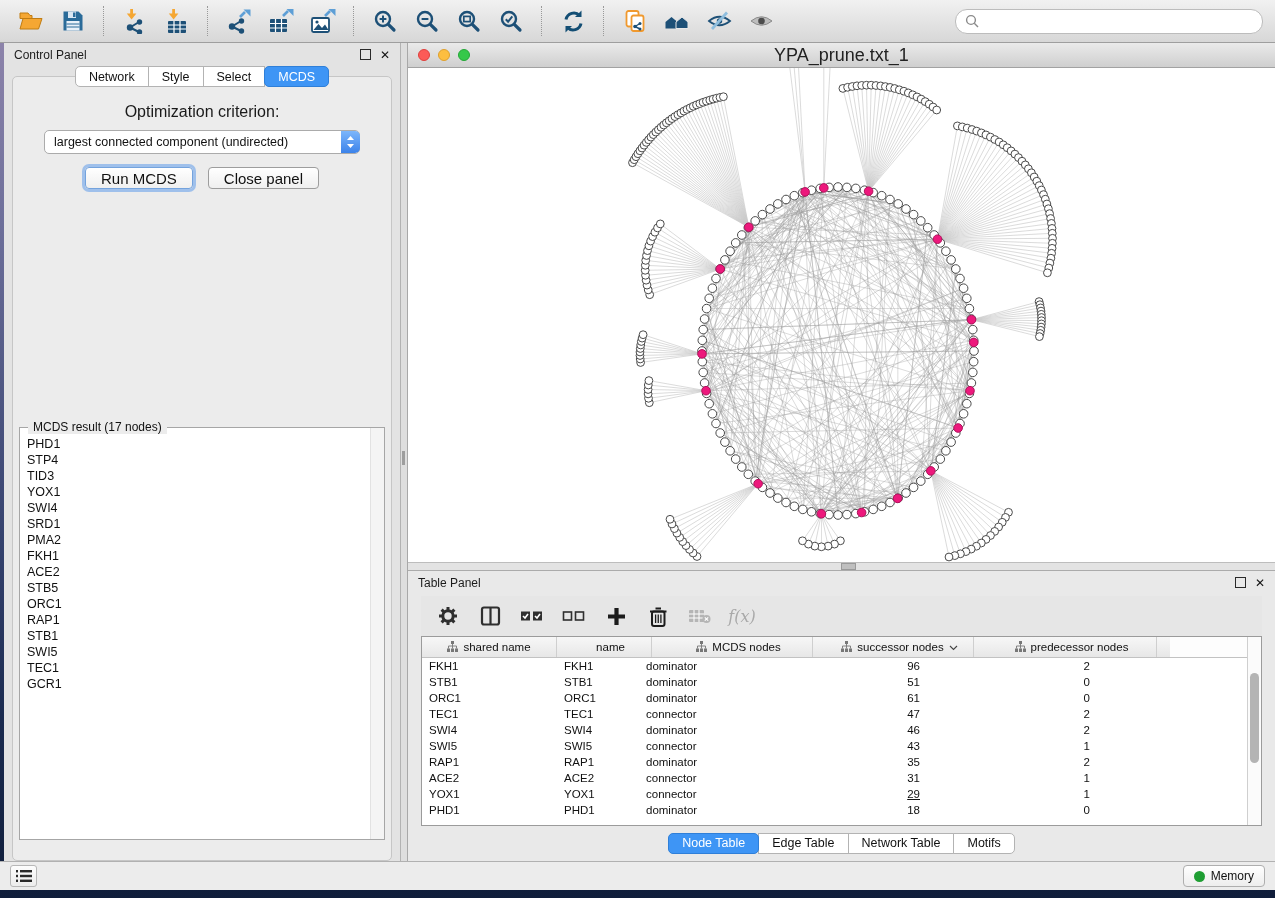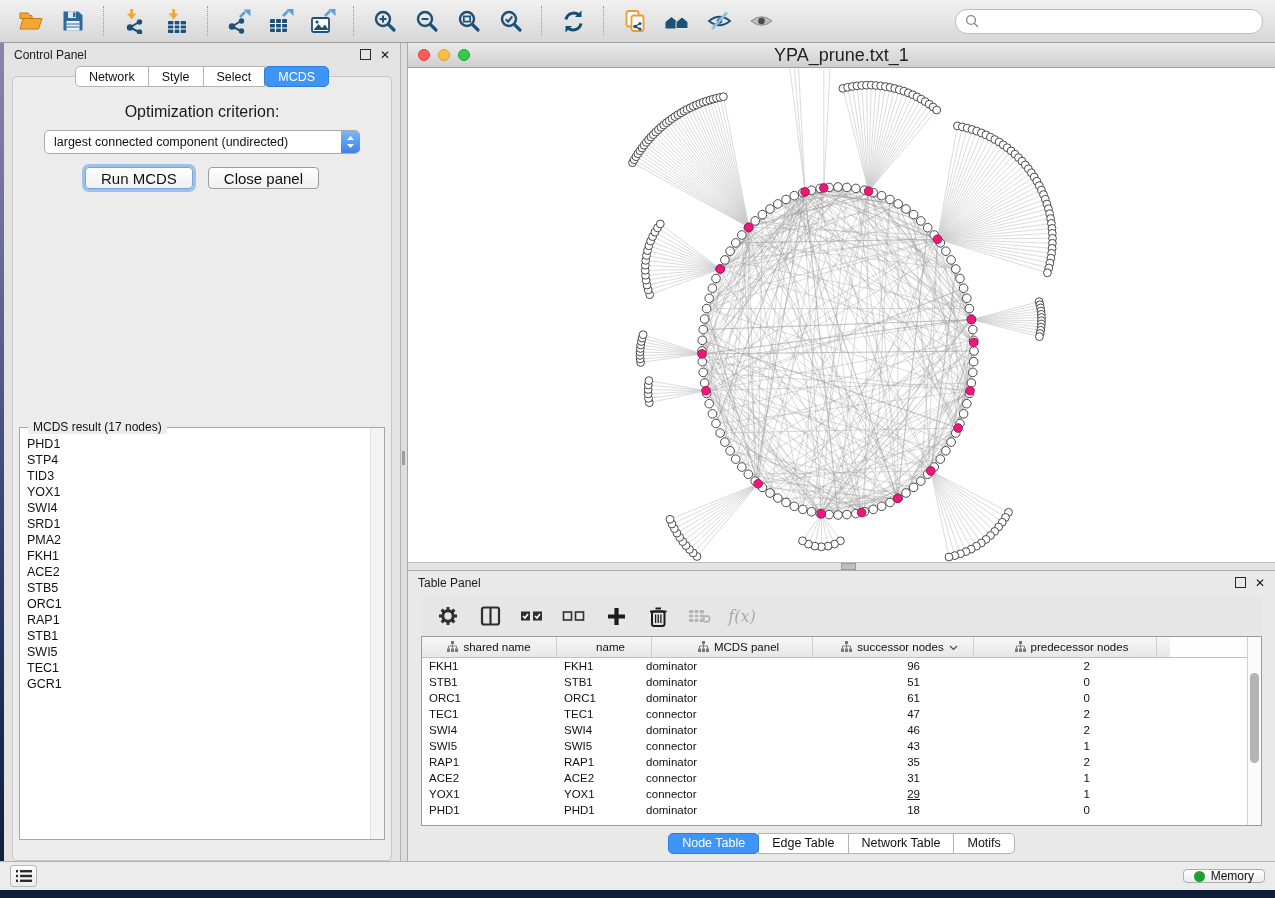--- a/index.html
+++ b/index.html
@@ -77,21 +77,21 @@
   .trow{display:flex;height:16px;align-items:center;font-size:11.5px;color:#111;}
   .td{box-sizing:border-box;padding:0 7px;white-space:nowrap;overflow:hidden;flex:none;}
   .td.num{text-align:right;padding-right:15px;}
   .tbl-scroll{width:13px;flex:none;border-left:1px solid #cfcfcf;background:#fbfbfb;}
   .tbl-scroll .thumb{margin:36px 2px 0;height:90px;background:#b4b4b4;border-radius:5px;}
   #tp-tabs{height:26px;flex:none;display:flex;justify-content:center;align-items:center;margin:4px 0 5px;}
   
   #status-bar{height:28px;flex:none;background:#ececec;border-top:1px solid #b1b1b1;display:flex;align-items:center;padding:0 10px;}
   #list-btn{width:27px;height:22px;border:1px solid #b7b7b7;border-radius:3px;background:linear-gradient(#fdfdfd,#ececec);
     display:flex;align-items:center;justify-content:center;padding:0;}
-  #memory-btn{margin-left:auto;height:14px;border:1px solid #aeaeae;border-radius:4px;background:linear-gradient(#ffffff,#ededed);
+  #memory-btn{margin-left:auto;height:22px;border:1px solid #aeaeae;border-radius:4px;background:linear-gradient(#ffffff,#ededed);
     display:flex;align-items:center;gap:6px;padding:0 10px;font-size:12px;color:#111;font-family:inherit;}
   .green-dot{width:11px;height:11px;border-radius:50%;background:#1f9e33;}
 </style>
 </head>
 <body>
 
 <div id="app">
 
   <div id="toolbar">
     <button class="tb-btn">
@@ -1247,21 +1247,21 @@
                 <div class="th" style="width: 148px;">
                   <span><svg width="11" height="11" viewBox="0 0 11 11">
                       <g fill="#777">
                         <rect x="4" y="0" width="3" height="3"></rect>
                         <rect x="0" y="7.5" width="3" height="3.5"></rect>
                         <rect x="4" y="7.5" width="3" height="3.5"></rect>
                         <rect x="8" y="7.5" width="3" height="3.5"></rect>
                       </g>
                       <path d="M5.5 3v2M1.5 7.5V5h8v2.5M5.5 5v2.5" stroke="#777" fill="none" stroke-width="0.9"></path>
                     </svg></span>
-                  <span>MCDS panel</span>
+                  <span>MCDS nodes</span>
                 </div>
                 <div class="th" style="width: 148px;">
                   <span><svg width="11" height="11" viewBox="0 0 11 11">
                       <g fill="#777">
                         <rect x="4" y="0" width="3" height="3"></rect>
                         <rect x="0" y="7.5" width="3" height="3.5"></rect>
                         <rect x="4" y="7.5" width="3" height="3.5"></rect>
                         <rect x="8" y="7.5" width="3" height="3.5"></rect>
                       </g>
                       <path d="M5.5 3v2M1.5 7.5V5h8v2.5M5.5 5v2.5" stroke="#777" fill="none" stroke-width="0.9"></path>

